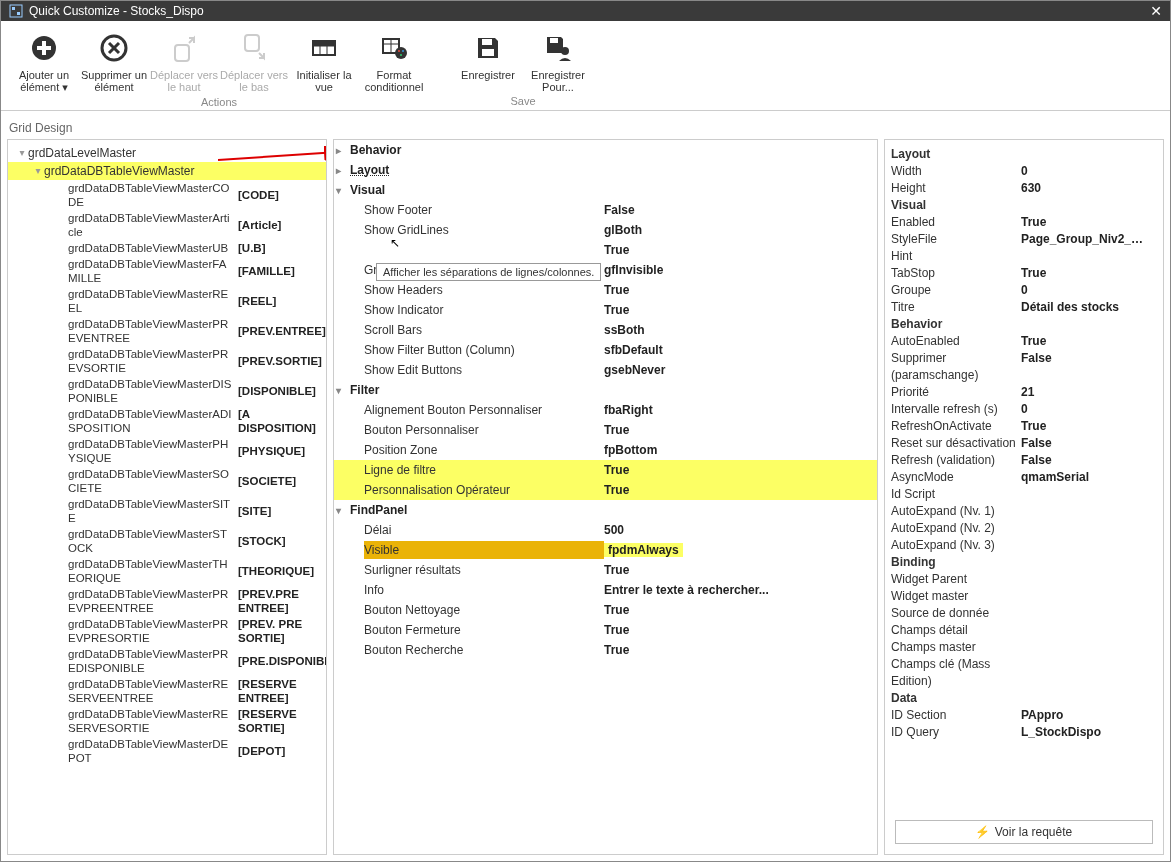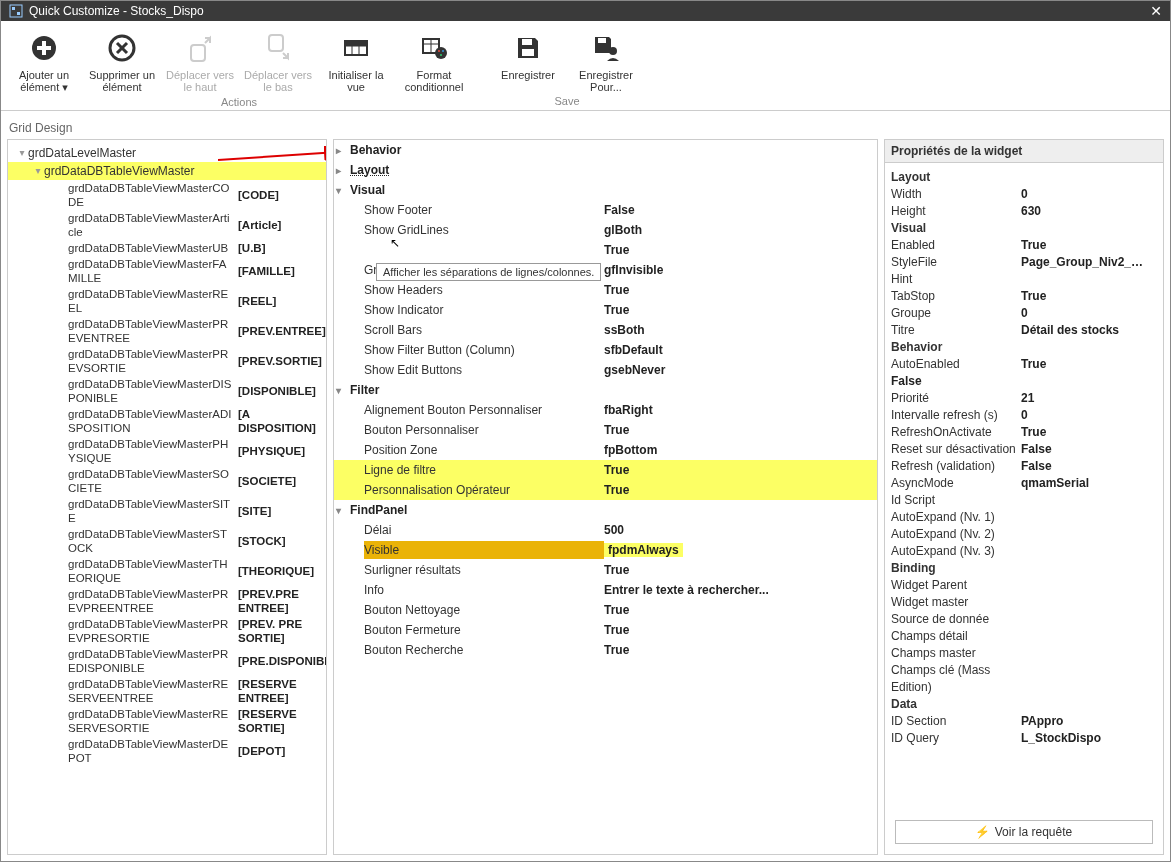--- a/index.html
+++ b/index.html
@@ -3,21 +3,21 @@
 <meta charset="utf-8">
 <style>
 * { box-sizing: border-box; margin: 0; padding: 0; }
 body { font-family: "Segoe UI", Tahoma, sans-serif; font-size: 12px; color: #333; background: #fff; }
 .window { width: 1171px; height: 862px; display: flex; flex-direction: column; border: 1px solid #888; }
 .titlebar { background: #3a3a3a; color: #fff; height: 20px; display: flex; align-items: center; padding: 0 8px; }
 .titlebar .title { flex:1; font-size: 12px; }
 .titlebar .close { cursor: pointer; font-size: 14px; }
 .ribbon { border-bottom: 1px solid #ccc; padding: 6px 8px 2px 8px; display: flex; gap: 24px; }
 .ribbon-group { display:flex; flex-direction:column; align-items:center; }
-.ribbon-buttons { display:flex; gap: 8px; }
+.ribbon-buttons { display:flex; }
 .ribbon-btn { display:flex; flex-direction:column; align-items:center; justify-content:flex-start; width: 70px; cursor:pointer; text-align:center; font-size:11px; padding-top:4px;}
 .ribbon-btn.disabled { color:#aaa;text-align:center; }
 .ribbon-btn .icon { width:34px; height:34px; display:flex; align-items:center; justify-content:center; margin-bottom:4px; }
 .ribbon-group-label { color:#888; font-size:11px; margin-top:2px; }
 .body { flex:1; display:flex; flex-direction:column; overflow:hidden; padding:6px; }
 .grid-design-label { color:#666; font-size:12px; padding:4px 2px; }
 .three-pane { flex:1; display:grid; grid-template-columns: 320px 1fr 280px; gap: 6px; overflow:hidden; }
 .pane { border:1px solid #ccc; overflow:auto; background:#fff; position:relative; }
 .tree { padding:4px 0; }
 .tree-row { display:flex; align-items:center; font-size:12px; line-height:16px; padding:1px 4px; cursor:pointer;}
@@ -380,21 +380,20 @@
               <span class="v">True</span>
             </div>
             <div class="prop-row">
               <span class="k">Bouton Recherche</span>
               <span class="v">True</span>
             </div>
           </div>
       </div>
 
       <div class="pane" style="display:flex;flex-direction:column;">
-        <div class="panel-header">Propriétés de la widget</div>
         <div class="panel-body" id="right-rows">
             <div class="kv section">
               <span class="k">Layout</span>
               <span class="v"></span>
             </div>
             <div class="kv">
               <span class="k">Width</span>
               <span class="v">0</span>
             </div>
             <div class="kv">
@@ -431,20 +430,21 @@
             </div>
             <div class="kv section">
               <span class="k">Behavior</span>
               <span class="v"></span>
             </div>
             <div class="kv">
               <span class="k">AutoEnabled</span>
               <span class="v">True</span>
             </div>
             <div class="kv">
+              <span class="k">Supprimer (paramschange)</span>
               <span class="v">False</span>
             </div>
             <div class="kv">
               <span class="k">Priorité</span>
               <span class="v">21</span>
             </div>
             <div class="kv">
               <span class="k">Intervalle refresh (s)</span>
               <span class="v">0</span>
             </div>

